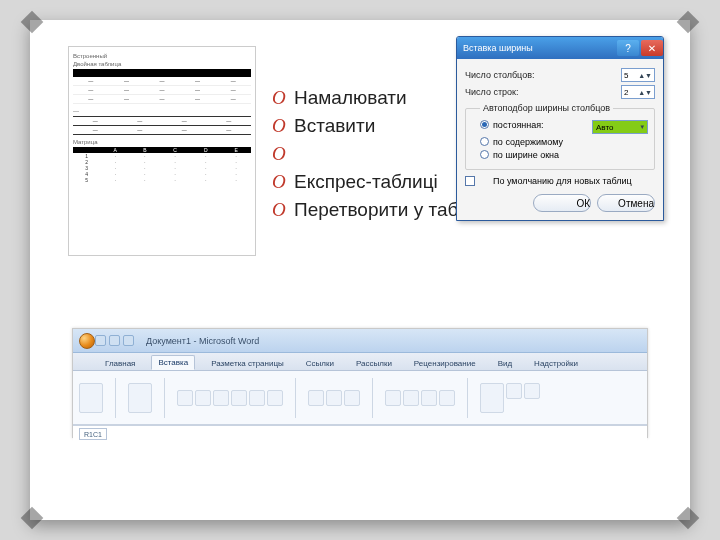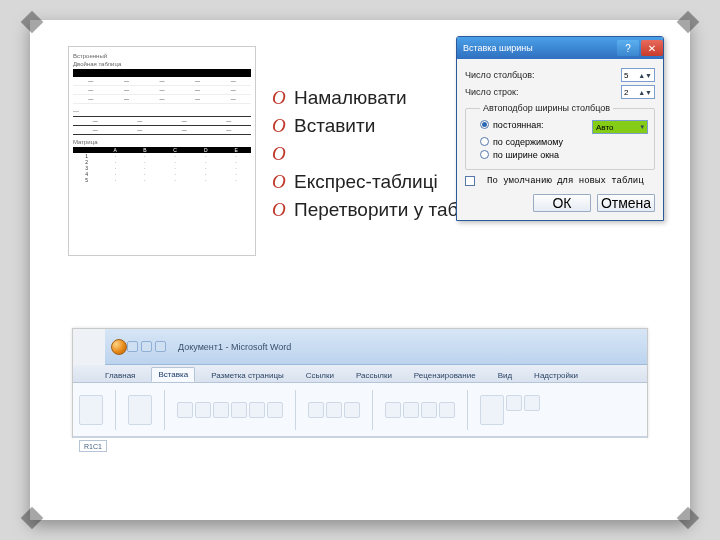--- a/index.html
+++ b/index.html
@@ -126,28 +126,28 @@
     width: 9px; height: 9px; border: 1px solid #5577aa; border-radius: 50%; background: #fff;
     display: inline-flex; align-items: center; justify-content: center;
   }
   .dialog .radio.checked::after { content:""; width:5px;height:5px;border-radius:50%;background:#2b68b5; }
   .dialog .combo {
     height: 14px; border:1px solid #7a9ecf; background:#84cc16; font-size:8px;
     display:flex; align-items:center; justify-content:space-between; padding:0 3px;
     width: 56px; margin-left:auto;
   }
   .dialog .combo .dd { font-size:7px; color:#345; }
-  .dialog .checkbox-row { display:flex; align-items:center; gap:12px; margin-top:6px; font-size:9px;font-family:Liberation Mono, monospace; }
+  .dialog .checkbox-row { display:flex; align-items:center; gap:18px; margin-top:6px; font-size:9px; }
   .dialog .chk { width:10px;height:10px;border:1px solid #5577aa;background:#fff; }
   .dialog .btnrow { display:flex; justify-content:flex-end; gap:6px; margin-top:8px; }
   .dialog .btn {
     min-width: 58px; height:18px; border:1px solid #9aaac2;
     background: linear-gradient(#fdfdfd,#e6ecf4);
-    font-size:14px; display:flex; align-items:center; justify-content:center;
-    border-radius:1px;
+    font-size:10px; display:flex; align-items:center; justify-content:flex-end;
+    border-radius:9px;
   }
   
   .bullets {
     position: absolute;
     left: 208px; top: 42px;
     font-size: 19px;
     color: #222;
   }
   .bullets .item { display:flex; align-items:flex-start; margin: 4px 0; }
   .bullets .marker {
@@ -163,25 +163,25 @@
   .ribbon {
     position: absolute;
     left: 8px; right: 8px; bottom: 12px;
     height: 110px;
     border: 1px solid #c9c9c9;
     background: #eef1f6;
     font-family: "Segoe UI", Tahoma, sans-serif;
     box-shadow: 0 0 3px rgba(0,0,0,0.15);
   }
   .ribbon .rtb {
-    height: 36px;
+    height: 24px;
     background: linear-gradient(#d7e6f6,#bcd3ee);
     border-bottom: 1px solid #9bb9db;
     display:flex; align-items:center; padding: 0 6px;
-    font-size: 9px; color:#234; margin-left:32px;
+    font-size: 9px; color:#234; 
   }
   .ribbon .orb {
     width:16px;height:16px;border-radius:50%;
     background: radial-gradient(circle at 30% 30%, #ffd484, #e78a1a 55%, #b85f07);
     border:1px solid #a26017;
   }
   .ribbon .qat { display:flex; gap:3px; }
   .ribbon .qat span { width:11px; height:11px; background:#cfe0f2; border:1px solid #8fb0d4; border-radius:2px; }
   .ribbon .doctitle { margin-left: 12px; color:#3a506b; }
   .ribbon .tabs {

